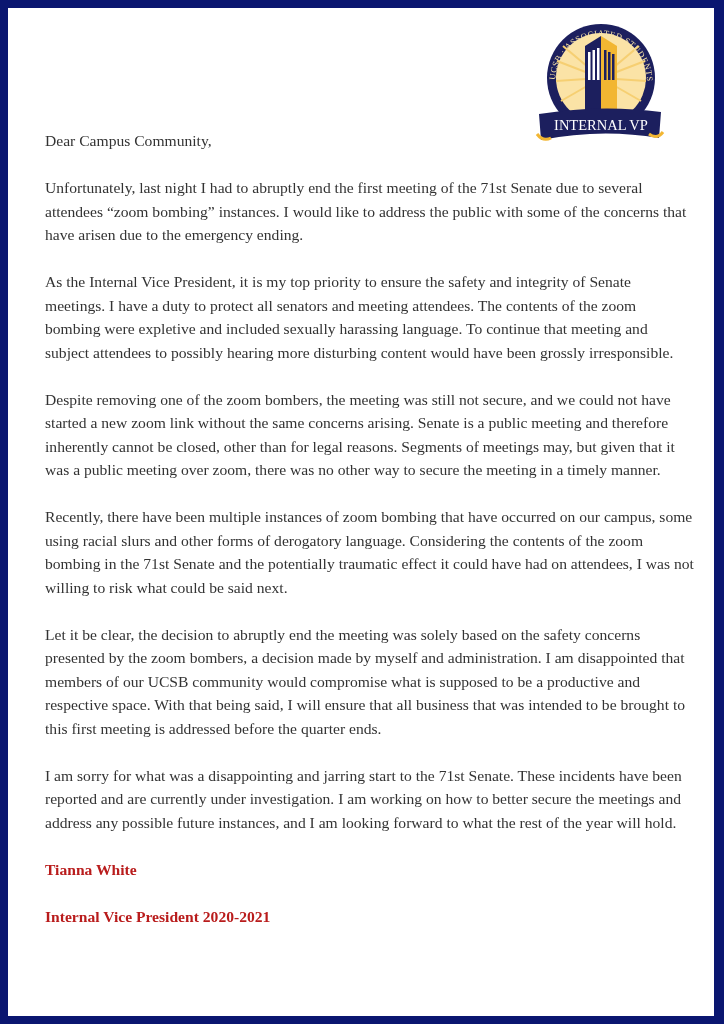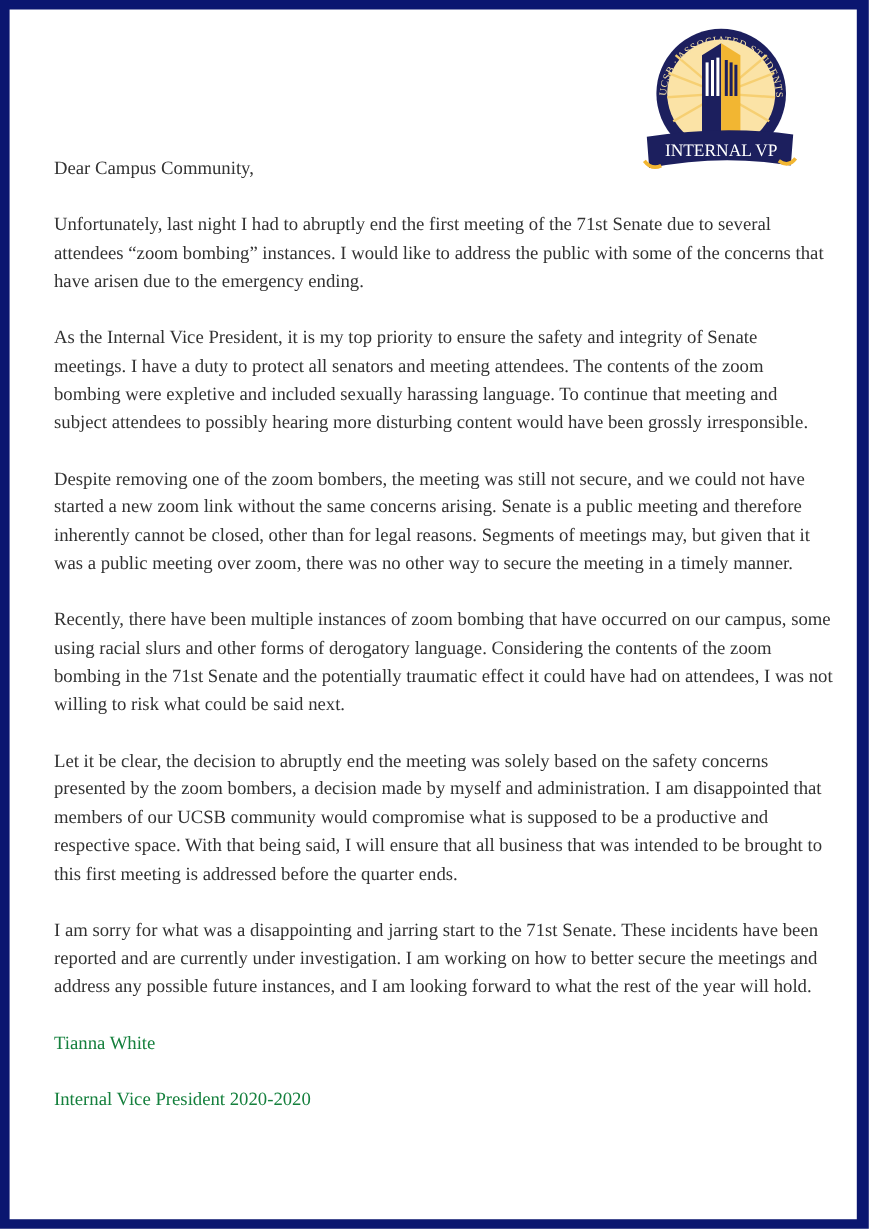--- a/index.html
+++ b/index.html
@@ -26,22 +26,22 @@
       left: 37px; top: 105px;
       width: 650px;
       color: #333333;
       font-size: 15.6px;
       line-height: 23.5px;
       margin-top: 16px;
     }
     .letter p { margin: 0 0 23.5px 0; }
     .salutation { margin-bottom: 23.5px !important; }
     .signature {
-      font-weight: normal;
-      color: #15803d;
+      font-weight: bold;
+      color: #b91c1c;
       margin: 0;
     }
   </style>
 </head>
 <body>
 
 <div class="page">
 
   <svg class="logo" viewBox="0 0 130 130" xmlns="http://www.w3.org/2000/svg">
     <defs>
@@ -88,17 +88,17 @@
   <div class="letter">
     <p class="salutation">Dear Campus Community,</p>
     <p>Unfortunately, last night I had to abruptly end the first meeting of the 71st Senate due to several attendees “zoom bombing” instances. I would like to address the public with some of the concerns that have arisen due to the emergency ending.</p>
     <p>As the Internal Vice President, it is my top priority to ensure the safety and integrity of Senate meetings. I have a duty to protect all senators and meeting attendees. The contents of the zoom bombing were expletive and included sexually harassing language. To continue that meeting and subject attendees to possibly hearing more disturbing content would have been grossly irresponsible.</p>
     <p>Despite removing one of the zoom bombers, the meeting was still not secure, and we could not have started a new zoom link without the same concerns arising. Senate is a public meeting and therefore inherently cannot be closed, other than for legal reasons. Segments of meetings may, but given that it was a public meeting over zoom, there was no other way to secure the meeting in a timely manner.</p>
     <p>Recently, there have been multiple instances of zoom bombing that have occurred on our campus, some using racial slurs and other forms of derogatory language. Considering the contents of the zoom bombing in the 71st Senate and the potentially traumatic effect it could have had on attendees, I was not willing to risk what could be said next.</p>
     <p>Let it be clear, the decision to abruptly end the meeting was solely based on the safety concerns presented by the zoom bombers, a decision made by myself and administration. I am disappointed that members of our UCSB community would compromise what is supposed to be a productive and respective space. With that being said, I will ensure that all business that was intended to be brought to this first meeting is addressed before the quarter ends.</p>
     <p>I am sorry for what was a disappointing and jarring start to the 71st Senate. These incidents have been reported and are currently under investigation. I am working on how to better secure the meetings and address any possible future instances, and I am looking forward to what the rest of the year will hold.</p>
     <div>
       <p class="signature">Tianna White</p>
-      <p class="signature">Internal Vice President 2020-2020</p>
+      <p class="signature">Internal Vice President 2020-2021</p>
     </div>
   </div>
 
 </div>
 
 </body></html>

